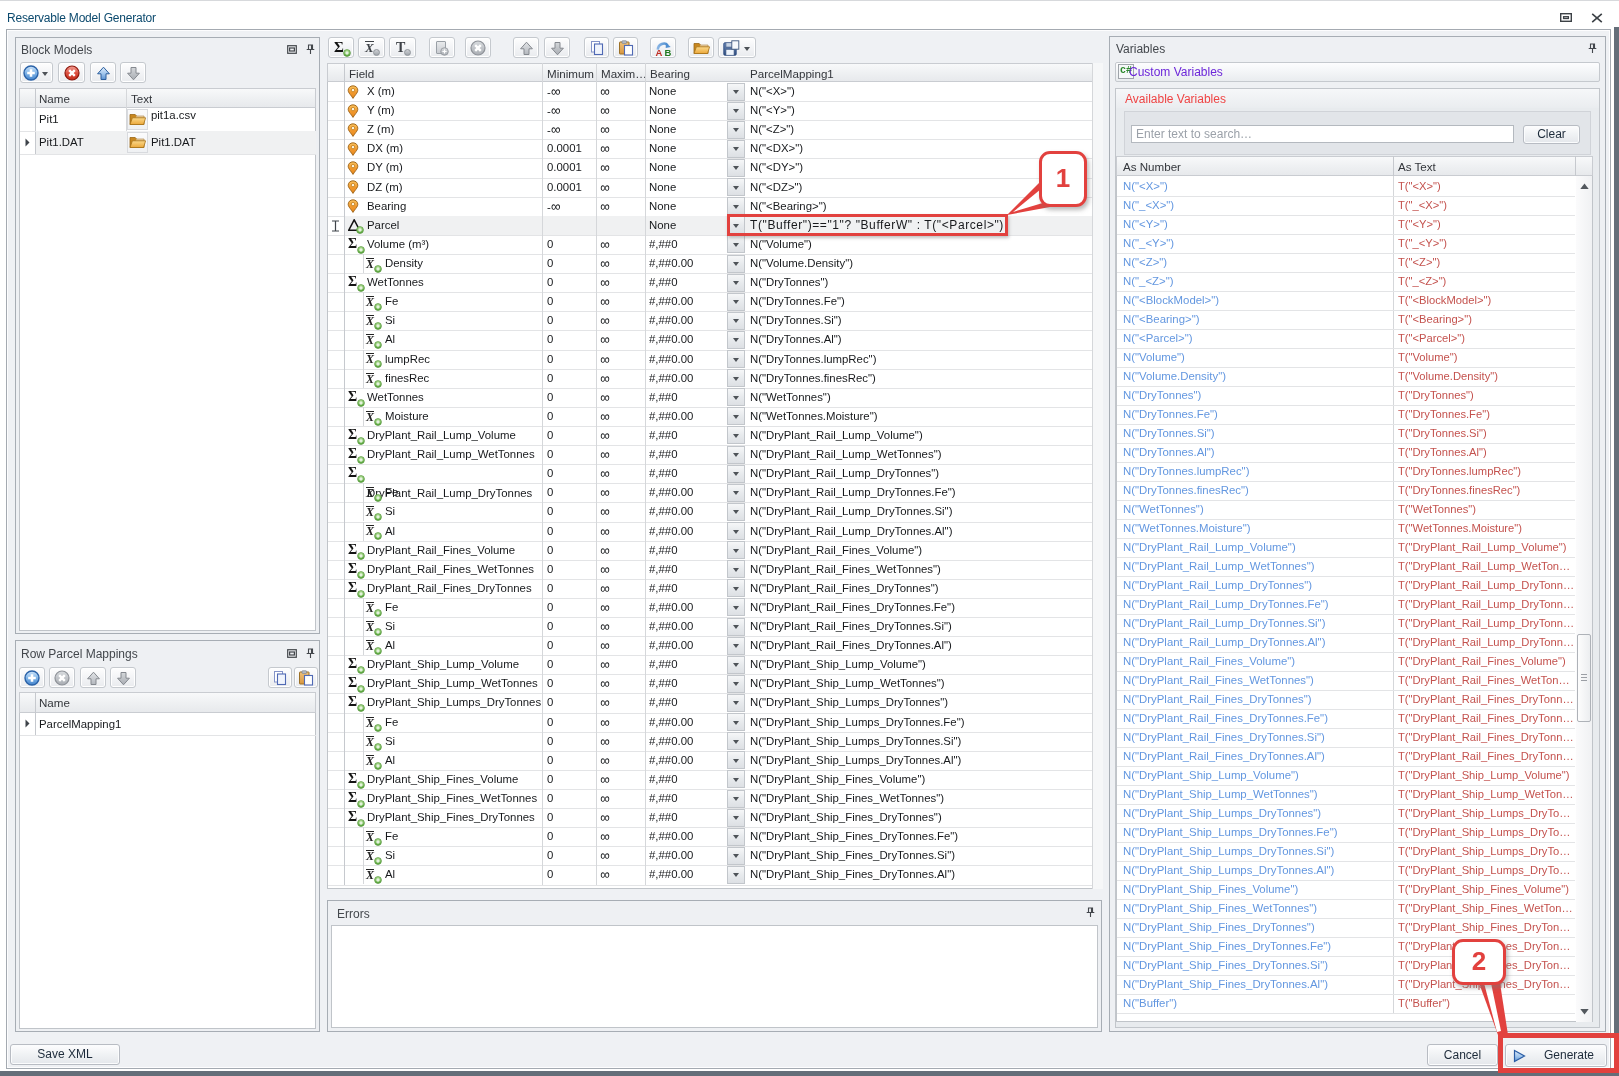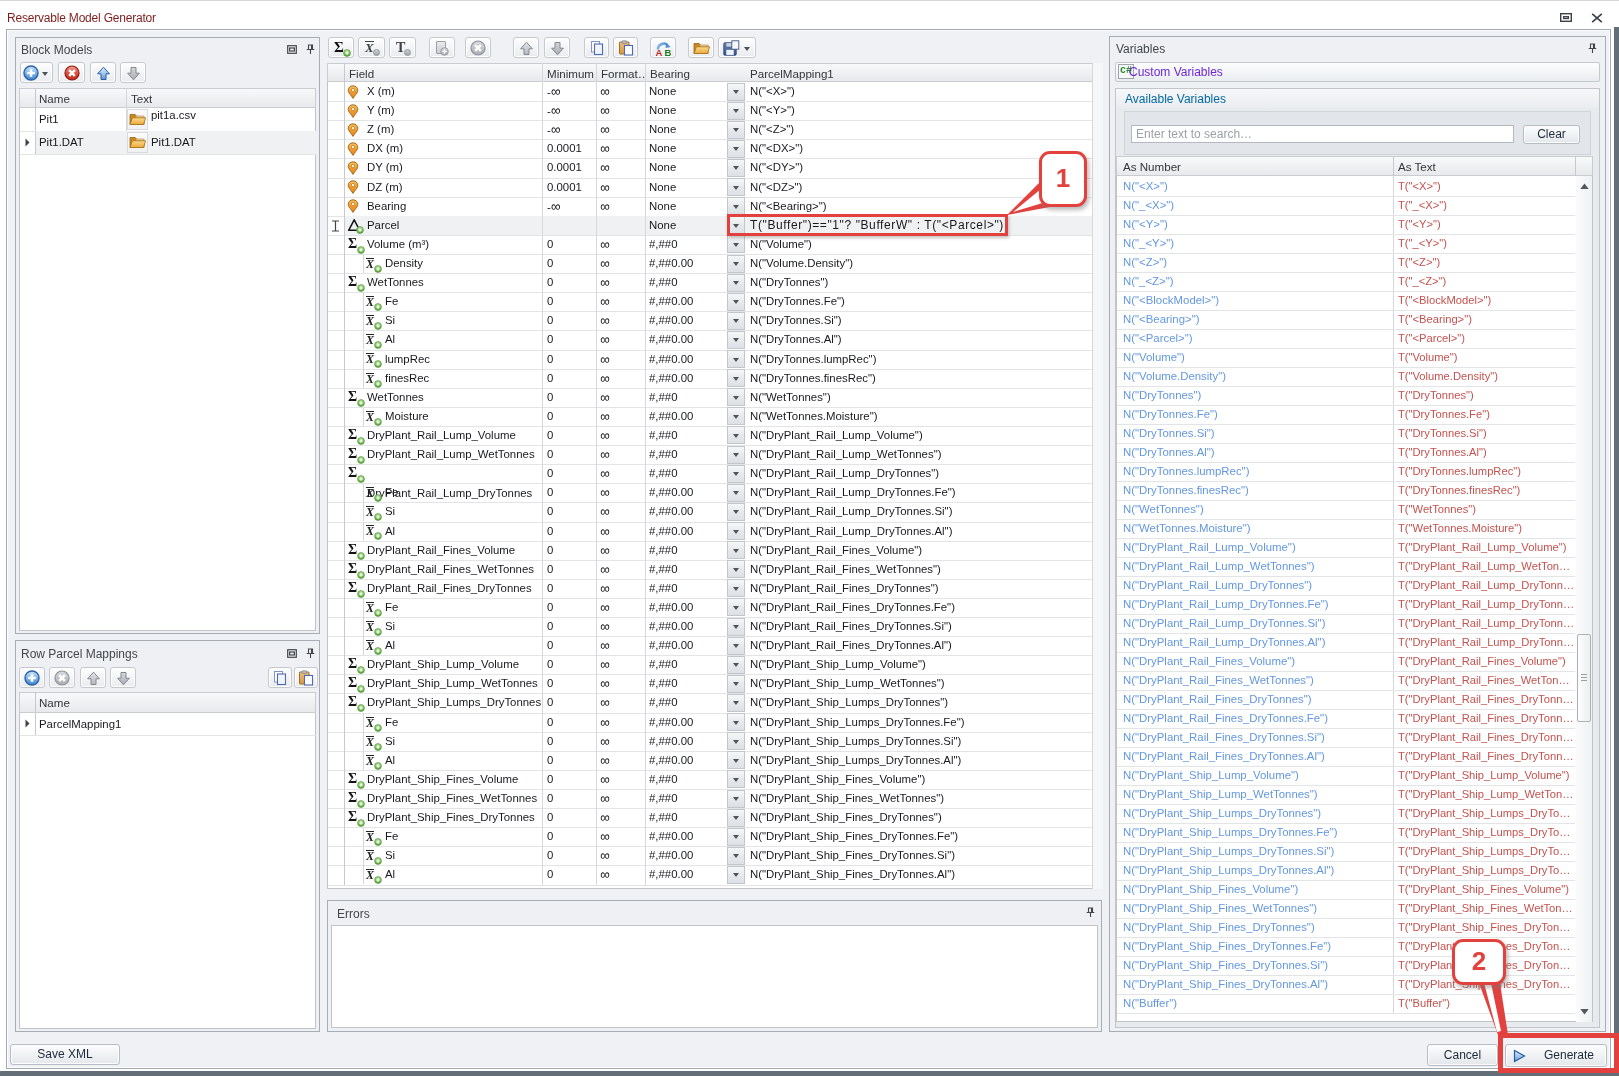--- a/index.html
+++ b/index.html
@@ -70,21 +70,21 @@
         <stop offset="1" stop-color="#b3b7bd"></stop>
       </linearGradient>
 <linearGradient id="gadn" x1="0" y1="0" x2="0" y2="1">
         <stop offset="0" stop-color="#d4d7da"></stop>
         <stop offset="1" stop-color="#a9adb3"></stop>
       </linearGradient>
 </defs>
   </svg>
 
 <div class="abs" style="left:0;top:0;width:1619px;height:1px;background:#d7d9dc"></div>
-<div class="abs" style="left:7px;top:11px;font-size:12px;letter-spacing:-0.2px;color:#7f1d1d">Reservable Model Generator</div>
+<div class="abs" style="left:7px;top:11px;font-size:12px;letter-spacing:-0.2px;color:#0c4a6e">Reservable Model Generator</div>
 <svg class="abs" style="left:1560px;top:13px" width="12" height="9" viewBox="0 0 12 9">
 <rect x="0.7" y="0.7" width="10.6" height="7.6" fill="none" stroke="#3c4146" stroke-width="1.4"></rect>
 <rect x="3.6" y="3.7" width="4.8" height="1.8" fill="none" stroke="#3c4146" stroke-width="1.3"></rect>
   </svg>
 <svg class="abs" style="left:1591px;top:13px" width="12" height="10" viewBox="0 0 12 10">
 <path d="M1.2 0.8 L10.8 9.2 M10.8 0.8 L1.2 9.2" stroke="#3c4146" stroke-width="1.6"></path>
   </svg>
 <div class="abs" style="left:6px;top:29px;width:1605px;height:1040px;border:1px solid #a4aab1;background:#eff1f4"></div>
 <div class="abs" style="left:7px;top:30px;width:1603px;height:1038px;border:1px solid #fdfdfe;background:#eff1f4"></div>
 <div class="abs" style="left:0;top:1071px;width:1619px;height:5px;background:#646e79"></div>
@@ -276,21 +276,21 @@
 <rect x="3" y="2.8" width="8" height="4.2" fill="#c7d3e4" stroke="#51678e" stroke-width="0.6"></rect>
 <rect x="3" y="9.5" width="8" height="5.7" fill="#eef4fb" stroke="#51678e" stroke-width="0.6"></rect>
 <rect x="8.8" y="0.8" width="7" height="8.4" fill="#f6f9fd" stroke="#3f587f" stroke-width="0.9"></rect>
     </svg>
     <div class="abs" style="left:25px;top:9px;border:3.5px solid transparent;border-top:4.5px solid #4d5257"></div>
   </div>
 <div class="abs" style="left:327px;top:63px;width:776px;height:826px;border:1px solid #c0c4c9;background:#fff"></div>
 <div class="gridhead" style="left:327px;top:63px;width:766px;height:19px"></div>
 <div class="hcell" style="left:349px;top:65px">Field</div>
 <div class="hcell" style="left:547px;top:65px">Minimum</div>
-<div class="hcell" style="left:601px;top:65px;width:44px">Format…</div>
+<div class="hcell" style="left:601px;top:65px;width:44px">Maxim…</div>
 <div class="hcell" style="left:650px;top:65px">Bearing</div>
 <div class="hcell" style="left:750px;top:65px">ParcelMapping1</div>
 <div class="abs" style="left:1092px;top:63px;width:11px;height:826px;background:#f6f7f8;border-left:1px solid #d5d7da"></div>
 <div class="hlinec" style="left:328px;top:101.1px;width:764px"></div>
 <svg class="abs" style="left:347px;top:84.5px" width="12" height="14" viewBox="0 0 12 14">
 <path d="M6 0.8 C3.1 0.8 1.2 2.9 1.2 5.3 C1.2 7.4 2.9 9.0 4.5 11.2 L6 13.4 L7.5 11.2 C9.1 9.0 10.8 7.4 10.8 5.3 C10.8 2.9 8.9 0.8 6 0.8 Z" fill="url(#ping)" stroke="#9a6014" stroke-width="0.9"></path>
 <circle cx="6" cy="5.1" r="1.7" fill="#fdf3dd" stroke="#c08020" stroke-width="0.8"></circle>
   </svg>
 <div class="cell" style="left:367px;top:82.0px;width:175px;height:19.1px;line-height:19.1px">X (m)</div>
 <div class="cell" style="left:547px;top:82.0px;height:19.1px;line-height:19.1px">-<span style="font-size:13.5px">∞</span></div>
@@ -825,21 +825,21 @@
 <svg class="abs" style="left:1588px;top:43px" width="9" height="11" viewBox="0 0 9 11">
 <path d="M2.5 1 L6.5 1 L6.5 5.5 L8.3 5.5 L0.7 5.5 L2.5 5.5 Z M4.5 5.5 L4.5 10" fill="none" stroke="#43474c" stroke-width="1.1"></path>
 <path d="M5.5 1 L5.5 5.5" stroke="#43474c" stroke-width="1.1"></path>
   </svg>
 <div class="abs" style="left:1115px;top:62px;width:485px;height:20px;border:1px solid #c5c9ce;border-radius:2px;background:linear-gradient(#fdfdfe,#f3f5f7 50%,#e9ecef)"></div>
 <div class="abs" style="left:1118px;top:64px;width:16px;height:15px;border:1px solid #9fa4aa;background:#f6f8f9"></div>
 <div class="abs" style="left:1120px;top:65px;font:bold 10px 'Liberation Mono',monospace;color:#2d8a2d">c#</div>
 <div class="abs" style="left:1129px;top:65px;width:485px;font-size:12px;color:#6d28d9">Custom Variables</div>
 <div class="abs" style="left:1115px;top:88px;width:485px;height:940px;border:1px solid #c2c6cb;background:#e8ebee"></div>
 <div class="abs" style="left:1116px;top:89px;width:483px;height:19px;background:linear-gradient(#f6f7f9,#eaedf0)"></div>
-<div class="abs" style="left:1125px;top:92px;font-size:12px;color:#0369a1">Available Variables</div>
+<div class="abs" style="left:1125px;top:92px;font-size:12px;color:#ef4444">Available Variables</div>
 <div class="abs" style="left:1124px;top:111px;width:467px;height:44px;background:#e2e5e9;border:1px solid #d0d3d8"></div>
 <div class="abs" style="left:1131px;top:125px;width:383px;height:18px;border:1px solid #b4b9bf;background:#fff"></div>
 <div class="abs" style="left:1136px;top:127px;font-size:12px;color:#9ba1a9">Enter text to search…</div>
 <div class="btn" style="left:1523px;top:125px;width:57px;height:19px;line-height:17px">Clear</div>
 <div class="abs" style="left:1116px;top:156px;width:477px;height:866px;border:1px solid #c0c4c9;background:#fff"></div>
 <div class="gridhead" style="left:1116px;top:156px;width:477px;height:20px"></div>
 <div class="hcell" style="left:1123px;top:158px">As Number</div>
 <div class="hcell" style="left:1398px;top:158px">As Text</div>
 <div class="vline" style="left:1393px;top:156px;height:20px;background:#c6c9ce"></div>
 <div class="vline" style="left:1575px;top:156px;height:20px;background:#c6c9ce"></div>

